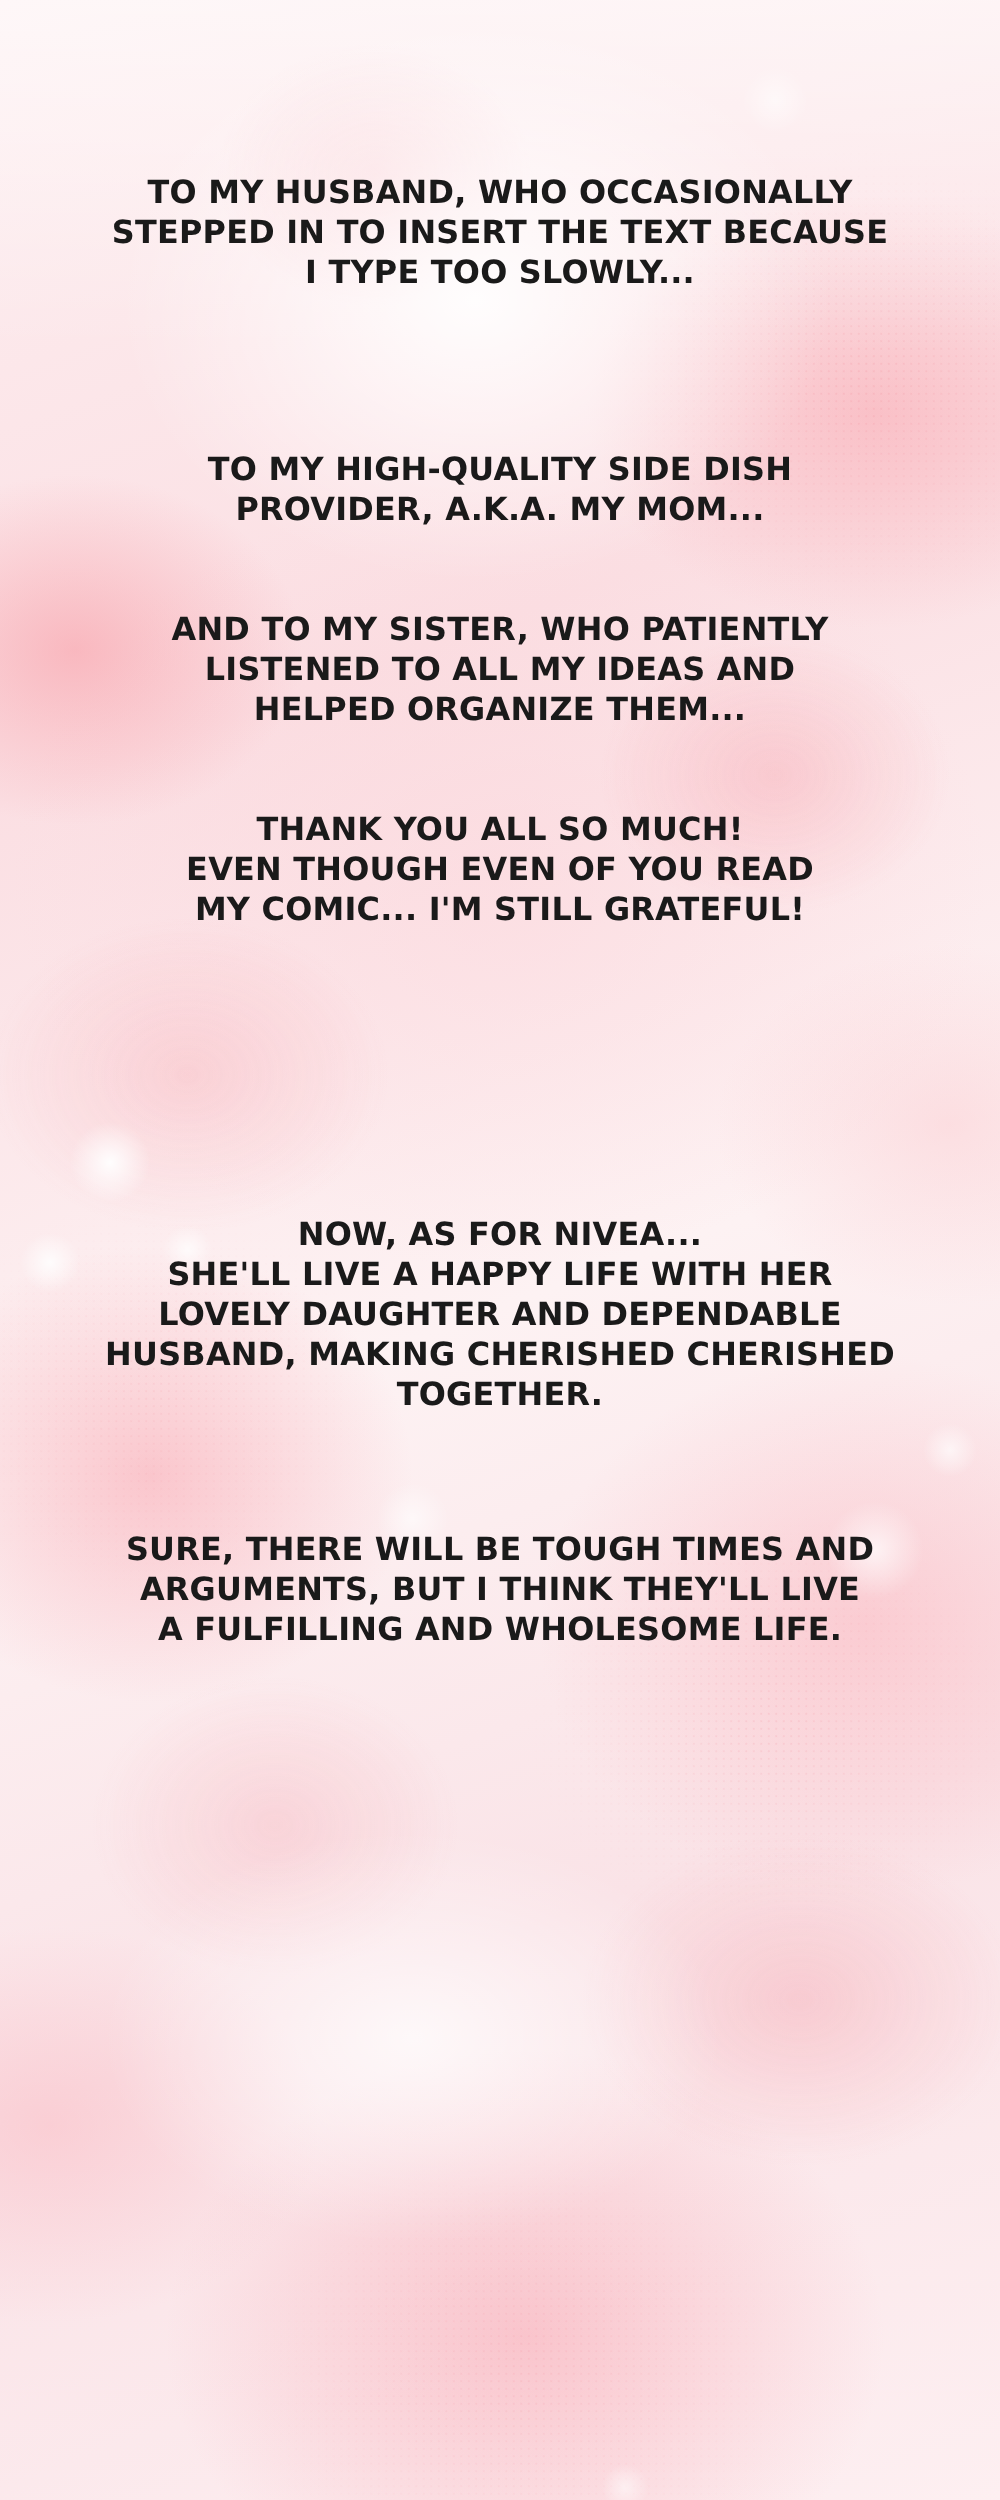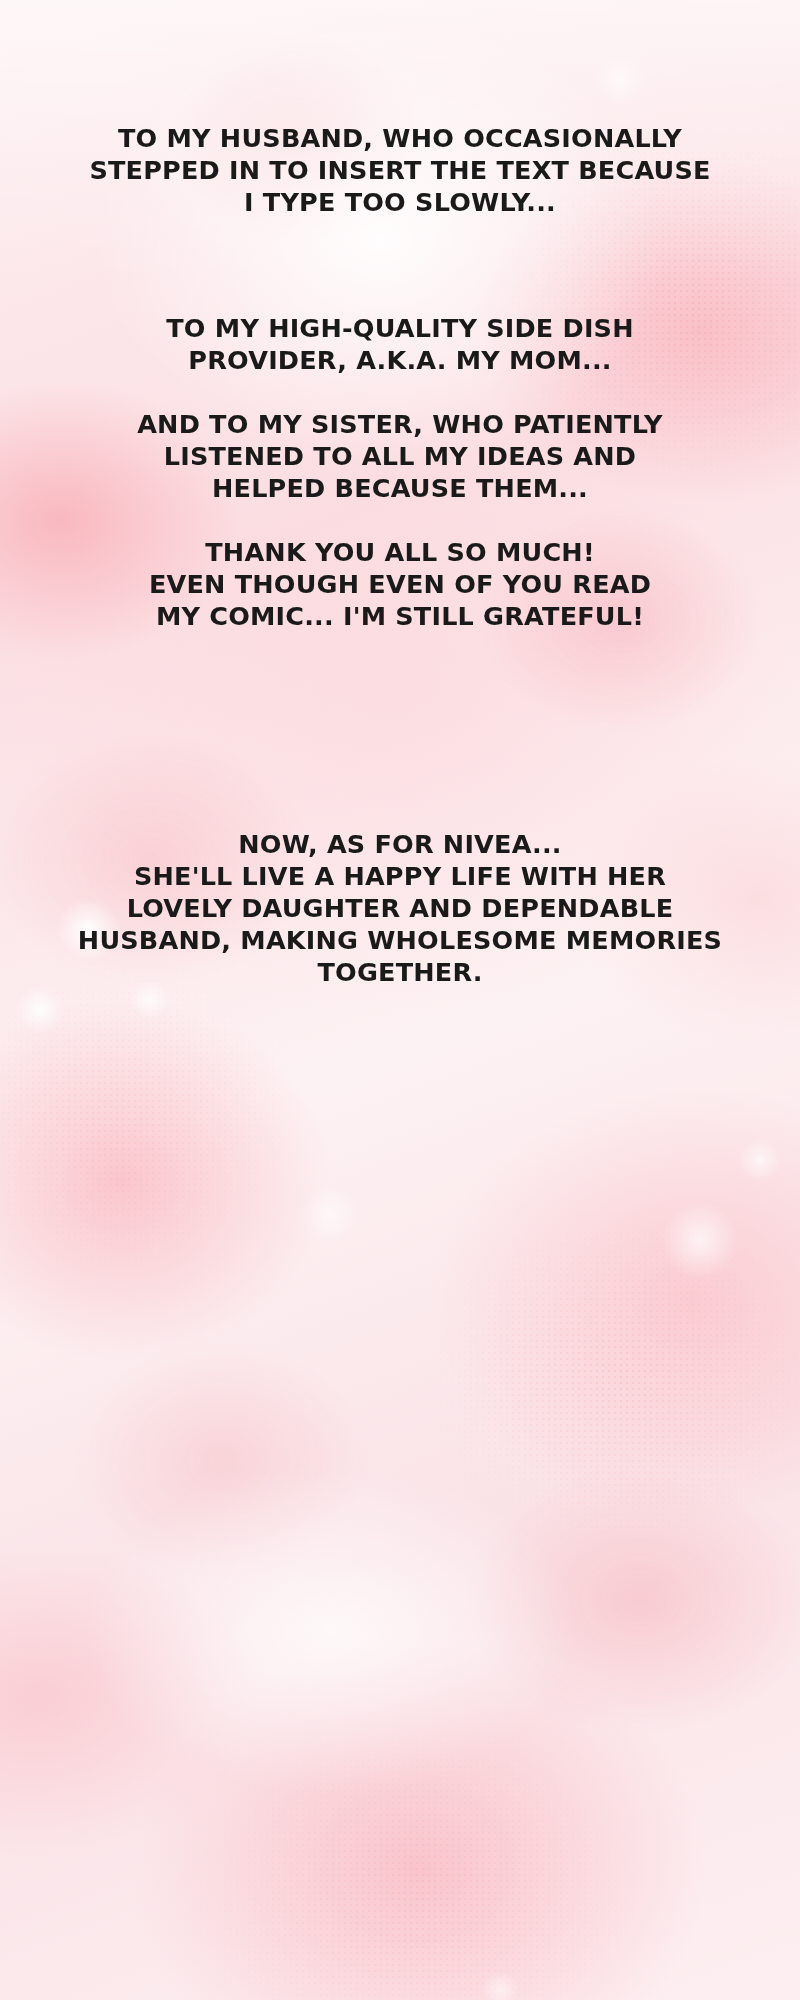--- a/index.html
+++ b/index.html
@@ -102,21 +102,21 @@
     font-size: 25.5px;
     line-height: 32px;
     letter-spacing: 0.2px;
   }
 
   .block {
     padding: 0 28px;
     box-sizing: border-box;
   }
   .block p {
-    margin: 0;
+    margin: 16px;
     white-space: pre-line;
   }
 
   .spacer-top { height: 122px; }
   .gap-sm { height: 30px; }
   .gap-md { height: 32px; }
   .gap-big { height: 196px; }
   .gap-sec { height: 60px; }
 </style>
 </head>
@@ -151,43 +151,48 @@
     <div class="block">
       <p>TO MY HIGH-QUALITY SIDE DISH
 PROVIDER, A.K.A. MY MOM...</p>
     </div>
 
     <div class="gap-md"></div>
 
     <div class="block">
       <p>AND TO MY SISTER, WHO PATIENTLY
 LISTENED TO ALL MY IDEAS AND
-HELPED BECAUSE THEM...</p>
+HELPED ORGANIZE THEM...</p>
     </div>
 
     <div class="gap-md"></div>
 
     <div class="block">
       <p>THANK YOU ALL SO MUCH!
 EVEN THOUGH EVEN OF YOU READ
 MY COMIC... I'M STILL GRATEFUL!</p>
     </div>
 
     <div class="gap-big"></div>
 
     <div class="block">
       <p>NOW, AS FOR NIVEA...
 SHE'LL LIVE A HAPPY LIFE WITH HER
 LOVELY DAUGHTER AND DEPENDABLE
-HUSBAND, MAKING WHOLESOME MEMORIES
+HUSBAND, MAKING CHERISHED CHERISHED
 TOGETHER.</p>
     </div>
 
     <div class="gap-sec"></div>
 
+    <div class="block">
+      <p>SURE, THERE WILL BE TOUGH TIMES AND
+ARGUMENTS, BUT I THINK THEY'LL LIVE
+A FULFILLING AND WHOLESOME LIFE.</p>
+    </div>
 
     <div class="gap-sec"></div>
 
 
     <div class="gap-sec"></div>
 
 
   </div>
 </div>
 

